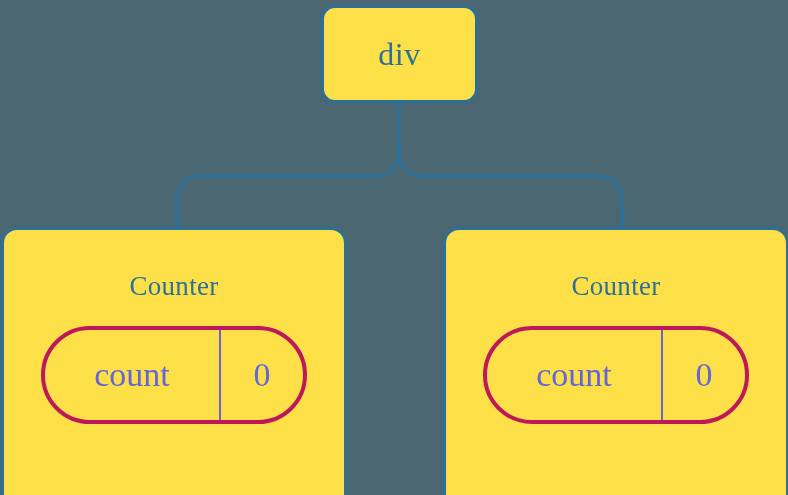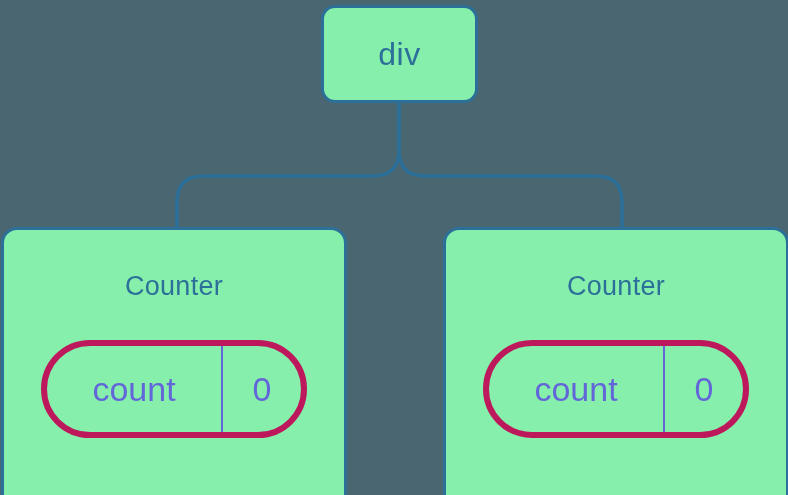--- a/index.html
+++ b/index.html
@@ -26,28 +26,29 @@
     left: 0;
     top: 0;
     width: 788px;
     height: 495px;
     z-index: 1;
   }
 
   
   .node {
     position: absolute;
-    background: #86efac;
+    background: #fde047;
     border: 3px solid #2c7099;
     border-radius: 14px;
     box-sizing: border-box;
     z-index: 2;
     display: flex;
     flex-direction: column;
     align-items: center;
+    font-family: Liberation Serif, serif;
   }
 
   
   #root-node {
     left: 321px;
     top: 5px;
     width: 157px;
     height: 98px;
     justify-content: center;
   }
@@ -71,24 +72,24 @@
 
   .child-node .node-title {
     font-size: 27px;
     color: #2c7099;
     line-height: 1;
     letter-spacing: 0.3px;
   }
 
   
   .state-pill {
-    margin-top: 40px;
+    margin-top: 26px;
     width: 266px;
     height: 98px;
-    border: 6px solid #be185d;
+    border: 4px solid #be185d;
     border-radius: 49px;
     box-sizing: border-box;
     display: flex;
     align-items: stretch;
     overflow: hidden;
   }
   .state-key {
     flex: 0 0 176px;
     display: flex;
     align-items: center;

